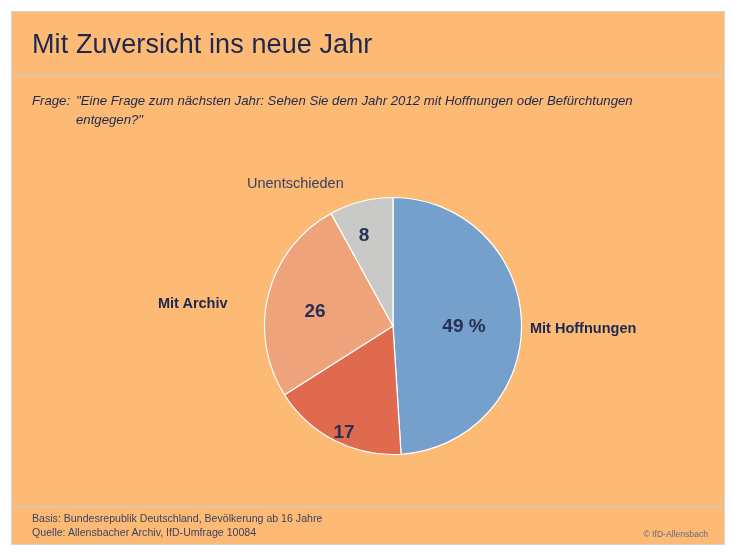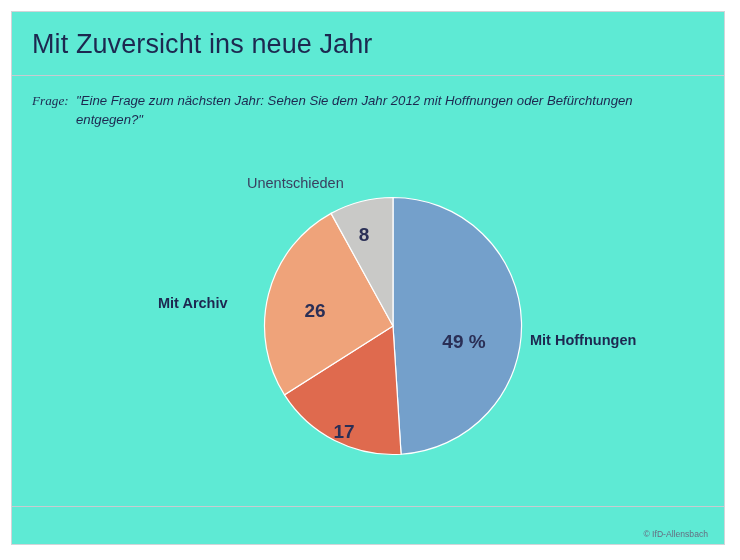--- a/index.html
+++ b/index.html
@@ -15,21 +15,21 @@
   }
 
   #chart-frame {
     position: absolute;
     left: 11px;
     top: 11px;
     width: 714px;
     height: 534px;
     box-sizing: border-box;
     border: 1px solid #d2d4d8;
-    background: #5eead4;
+    background: #fdba74;
     overflow: hidden;
   }
 
   
   #chart-title {
     position: absolute;
     left: 20px;
     top: 17px;
     font-size: 27px;
     font-weight: 400;
@@ -55,21 +55,20 @@
     width: 660px;
     font-style: italic;
     font-size: 13.2px;
     line-height: 19px;
     color: #1d2850;
   }
   #question-block .q-label {
     display: inline-block;
     width: 44px;
     vertical-align: top;
-    font-family: Liberation Serif, serif;
   }
   #question-block .q-text {
     display: inline-block;
     width: 612px;
     vertical-align: top;
   }
 
   
   #pie-area {
     position: absolute;
@@ -157,27 +156,31 @@
   <div id="pie-area">
     <svg id="pie-svg" width="712" height="532" viewBox="0 0 712 532">
       <g id="pie-slices">
           <path d="M 381 314 L 381.00 185.50 A 128.5 128.5 0 0 1 389.07 442.25 Z" fill="#74a0cb" stroke="#ffffff" stroke-width="1.2"></path>
           <path d="M 381 314 L 389.07 442.25 A 128.5 128.5 0 0 1 272.50 382.85 Z" fill="#df6a4e" stroke="#ffffff" stroke-width="1.2"></path>
           <path d="M 381 314 L 272.50 382.85 A 128.5 128.5 0 0 1 319.09 201.39 Z" fill="#efa37a" stroke="#ffffff" stroke-width="1.2"></path>
           <path d="M 381 314 L 319.09 201.39 A 128.5 128.5 0 0 1 381.00 185.50 Z" fill="#c9c9c7" stroke="#ffffff" stroke-width="1.2"></path>
         </g>
     </svg>
 
-    <div class="slice-value" id="value-0" style="left:452px; top:330px;">49 %</div>
+    <div class="slice-value" id="value-0" style="left:452px; top:314px;">49 %</div>
     <div class="slice-value" id="value-1" style="left:332px; top:396px;margin-top:24px;">17</div>
     <div class="slice-value" id="value-2" style="left:303px; top:299px;">26</div>
     <div class="slice-value" id="value-3" style="left:352px; top:223px;">8</div>
 
-    <div class="cat-label" id="cat-0" style="left:518px; top:320px;">Mit Hoffnungen</div>
+    <div class="cat-label" id="cat-0" style="left:518px; top:308px;">Mit Hoffnungen</div>
     <div class="cat-label" id="cat-2" style="left:146px; top:283px;">Mit Archiv</div>
     <div class="cat-label light" id="cat-3" style="left:235px; top:163px;text-align:right;">Unentschieden</div>
   </div>
 
   <div id="footer-rule-top"></div>
+  <div id="footer-text">
+    <div>Basis: Bundesrepublik Deutschland, Bevölkerung ab 16 Jahre</div>
+    <div>Quelle: Allensbacher Archiv, IfD-Umfrage 10084</div>
+  </div>
   <div id="footer-copyright">© IfD-Allensbach</div>
   <div id="footer-rule-bottom"></div>
 
 </div>
 
 </body></html>

